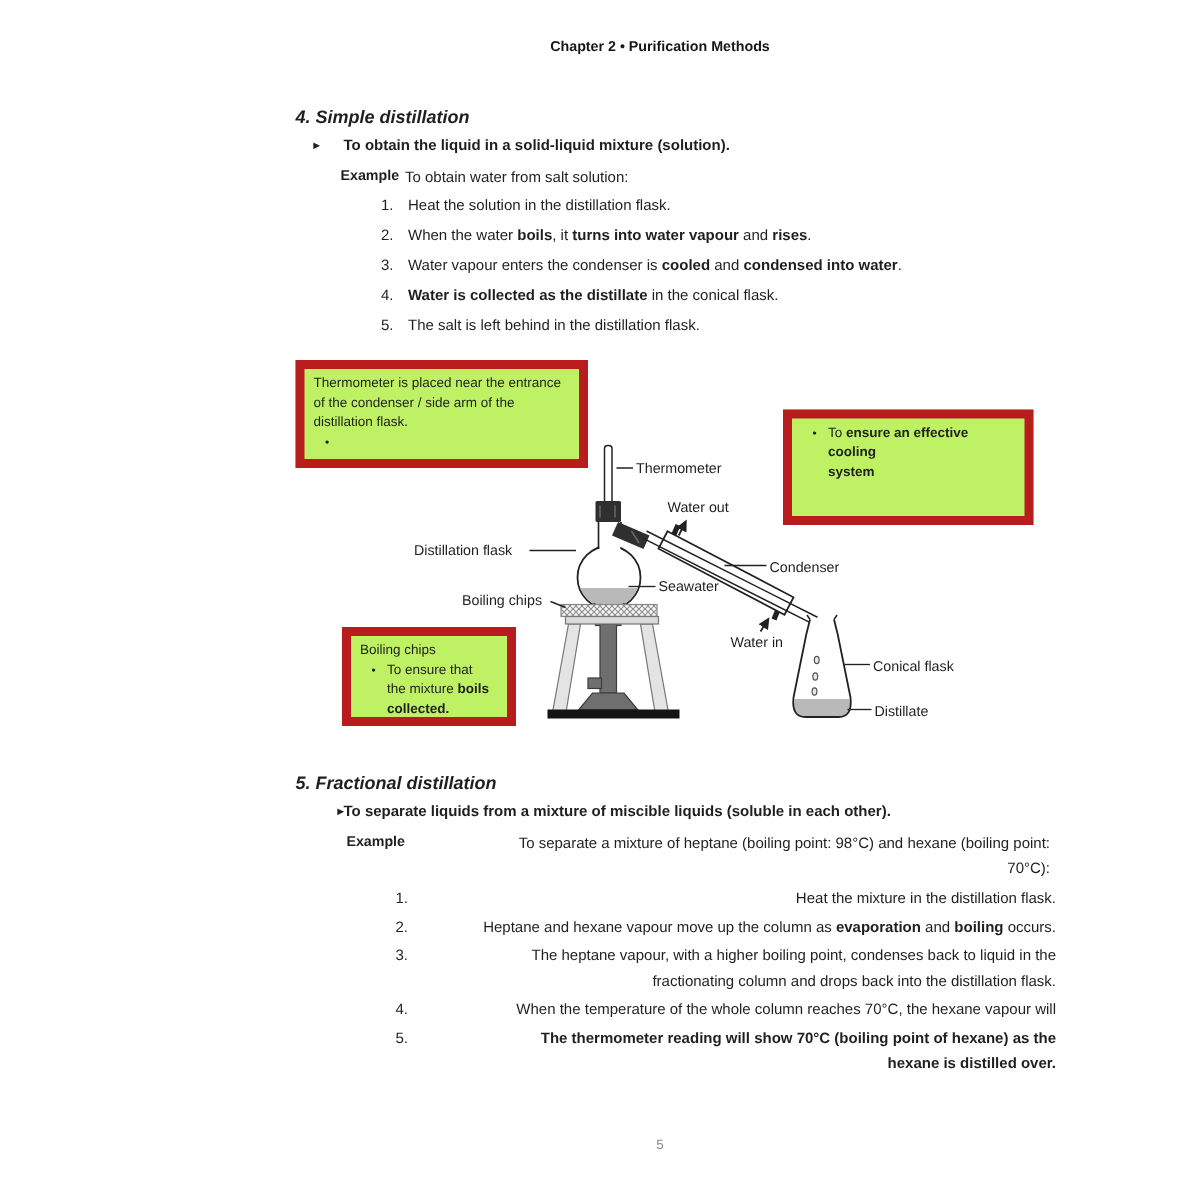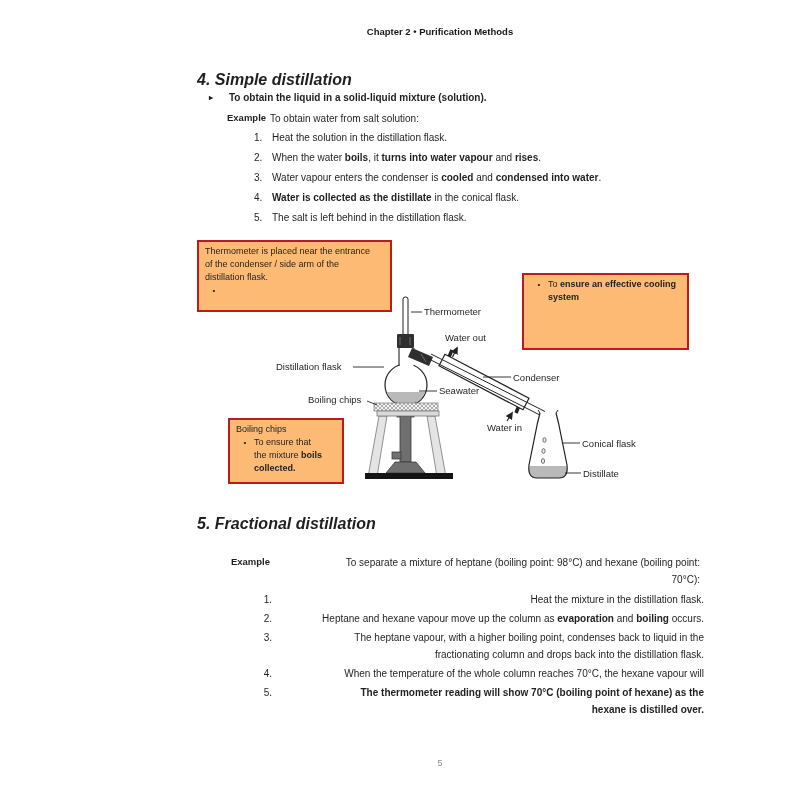--- a/index.html
+++ b/index.html
@@ -2,38 +2,38 @@
 <html><head>
 <meta charset="utf-8">
 <style>
   html,body{margin:0;padding:0;}
   body{width:800px;height:800px;background:#fff;font-family:"Liberation Sans",sans-serif;color:#1f1f1f;position:relative;overflow:hidden;}
   .page{position:absolute;left:0;top:0;width:800px;height:800px;background:#ffffff;margin-left:40px;}
 
   .doc-header{position:absolute;top:26px;left:0;width:800px;text-align:center;font-size:9.5px;font-weight:bold;color:#161616;}
 
   .section{position:absolute;left:157px;width:530px;font-size:10px;}
-  .s-heading{position:absolute;left:0;top:0;font-weight:bold;font-style:italic;font-size:16px;white-space:nowrap;}
+  .s-heading{position:absolute;left:0;top:0;font-weight:bold;font-style:italic;font-size:12px;white-space:nowrap;}
   .s-bullet{position:absolute;left:12px;top:21px;white-space:nowrap;font-weight:bold;}
   .s-bullet .marker{display:inline-block;width:20px;font-size:8px;vertical-align:1px;}
   .s-example{position:absolute;left:30px;top:41px;display:flex;}
   .ex-label{font-weight:bold;width:43px;flex:0 0 43px;font-size:9.5px;}
   .ex-text{width:430px;line-height:17px;margin-top:-2px;}
   .ex-text .rt-line{white-space:nowrap;}
   .steps{position:absolute;left:57px;margin:0;padding:0;list-style:none;}
   .step{display:flex;align-items:flex-start;}
   .step .num{flex:0 0 18px;width:18px;}
   .step .step-text{width:432px;}
   .sec4 .steps{top:60px;}
   .sec4 .step{line-height:13px;margin-bottom:7px;}
   .sec5 .steps{top:76px;}
   .sec5 .step{line-height:17px;margin-bottom:2px;}
   .sec5 .step .rt-line{white-space:nowrap;}
 
-  .callout{position:absolute;border:2px solid #b91c1c;background:#fdba74;font-size:9px;line-height:13px;padding:3px 5px 2px 6px;box-sizing:border-box;}
+  .callout{position:absolute;border:6px solid #b91c1c;background:#bef264;font-size:9px;line-height:13px;padding:3px 5px 2px 6px;box-sizing:border-box;}
   .callout .co-bullet{display:flex;}
   .callout .co-bullet .dot{flex:0 0 18px;width:18px;text-align:center;font-size:8px;}
   .rt-line{min-height:13px;}
   b{font-weight:bold;}
 
   .page-number{position:absolute;top:758px;left:0;width:800px;text-align:center;font-size:9px;color:#8a8a8a;}
 
   svg text{font-family:"Liberation Sans",sans-serif;font-size:9.5px;fill:#1f1f1f;}
 </style>
 </head>
@@ -216,20 +216,23 @@
       <div>
           <div class="rt-line"><span>To ensure that</span></div>
           <div class="rt-line"><span>the mixture </span><b>boils</b></div>
           <div class="rt-line"><b>collected.</b></div>
         </div>
     </div>
   </div>
 
   <div class="section sec5" style="top:515px;height:230px;text-align:right;">
     <div class="s-heading">5. Fractional distillation</div>
+    <div class="s-bullet">
+      <span class="marker">▸</span><span>To separate liquids from a mixture of miscible liquids (soluble in each other).</span>
+    </div>
     <div class="s-example">
       <span class="ex-label">Example</span>
       <div class="ex-text">
           <div class="rt-line"><span>To separate a mixture of heptane (boiling point: 98°C) and hexane (boiling point:</span></div>
           <div class="rt-line"><span>70°C):</span></div>
         </div>
     </div>
     <ol class="steps">
       <li class="step">
           <span class="num">1.</span>

